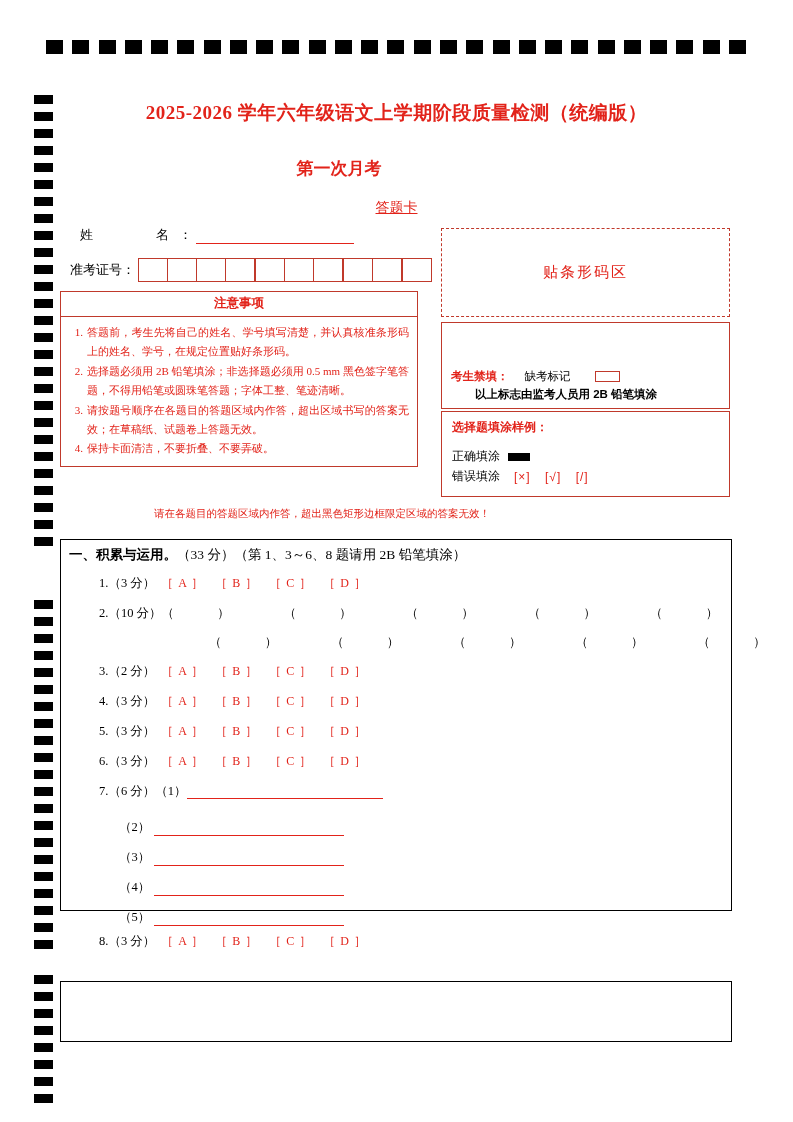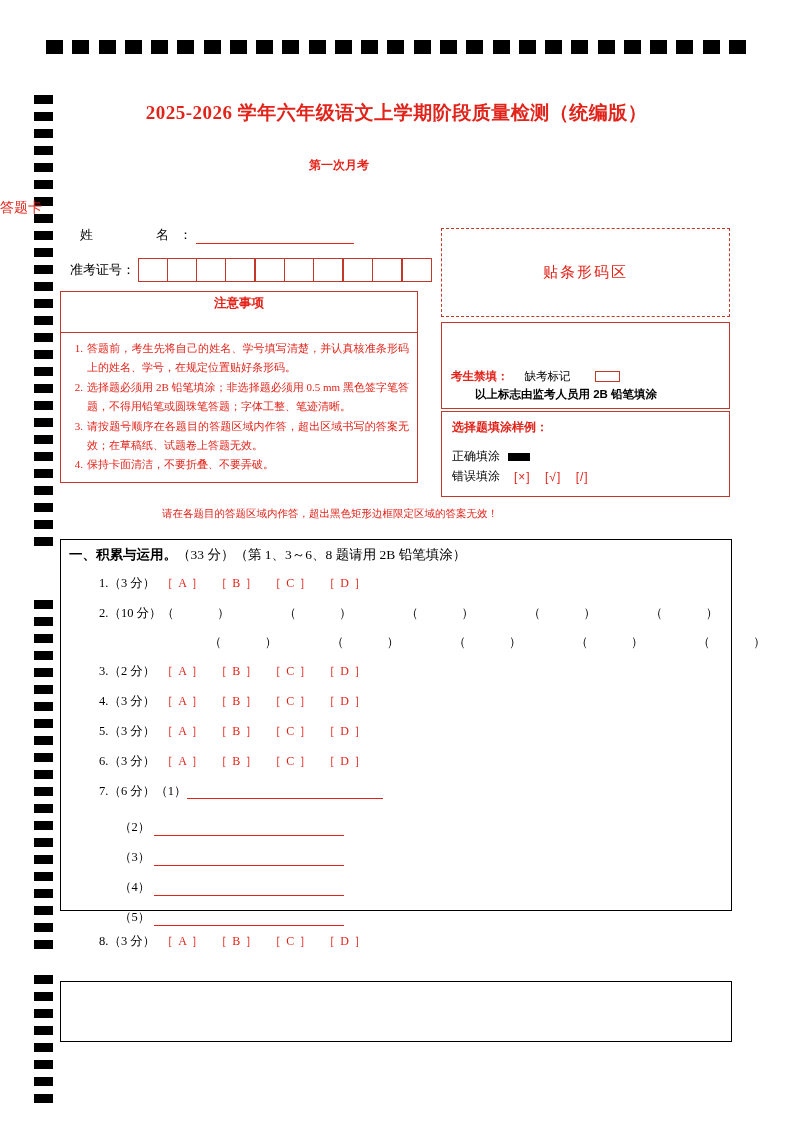--- a/index.html
+++ b/index.html
@@ -51,29 +51,30 @@
     color: #e2231a;
     font-size: 19px;
     font-weight: bold;
     letter-spacing: 0.5px;
   }
   .title-sub {
     position: absolute;
     top: 157px; left: 0; width: 678px;
     text-align: center;
     color: #e2231a;
-    font-size: 12px;
+    font-size: 17px;
     font-weight: bold;
   }
   .title-card {
     position: absolute;
     top: 199px; left: 0; width: 793px;
-    text-align: left;
+    text-align: center;
     color: #e2231a;
     font-size: 14px;
+    text-decoration: underline;
   }
 
   
   .name-row {
     position: absolute;
     top: 226px; left: 80px;
     display: flex;
     align-items: flex-end;
     font-size: 13px;
     color: #000;
@@ -113,21 +114,21 @@
     top: 291px; left: 60px;
     width: 358px;
     border: 1.3px solid #c0392b;
     box-sizing: border-box;
   }
   .notice-head {
     text-align: center;
     color: #e2231a;
     font-weight: bold;
     font-size: 12.5px;
-    padding: 3px 0 20px;
+    padding: 3px 0 4px;
     border-bottom: 1.3px solid #c0392b;
     font-family: Liberation Sans, sans-serif;
   }
   .notice-body { padding: 6px 8px 7px 6px; }
   .notice-item {
     display: flex;
     color: #e2231a;
     font-size: 11px;
     line-height: 1.72;
     margin-bottom: 1px;
@@ -219,21 +220,21 @@
     color: #e2231a;
     margin-left: 14px;
     letter-spacing: 1px;
     font-size: 12px;
   }
   .sample-wrong span { margin-right: 10px; }
 
   
   .warn-line {
     position: absolute;
-    top: 507px; left: 16px; width: 628px;
+    top: 507px; left: 8px; width: 628px;
     text-align: center;
     color: #e2231a;
     font-size: 10.5px;
   }
 
   
   .sec {
     position: absolute;
     left: 60px;
     width: 672px;

